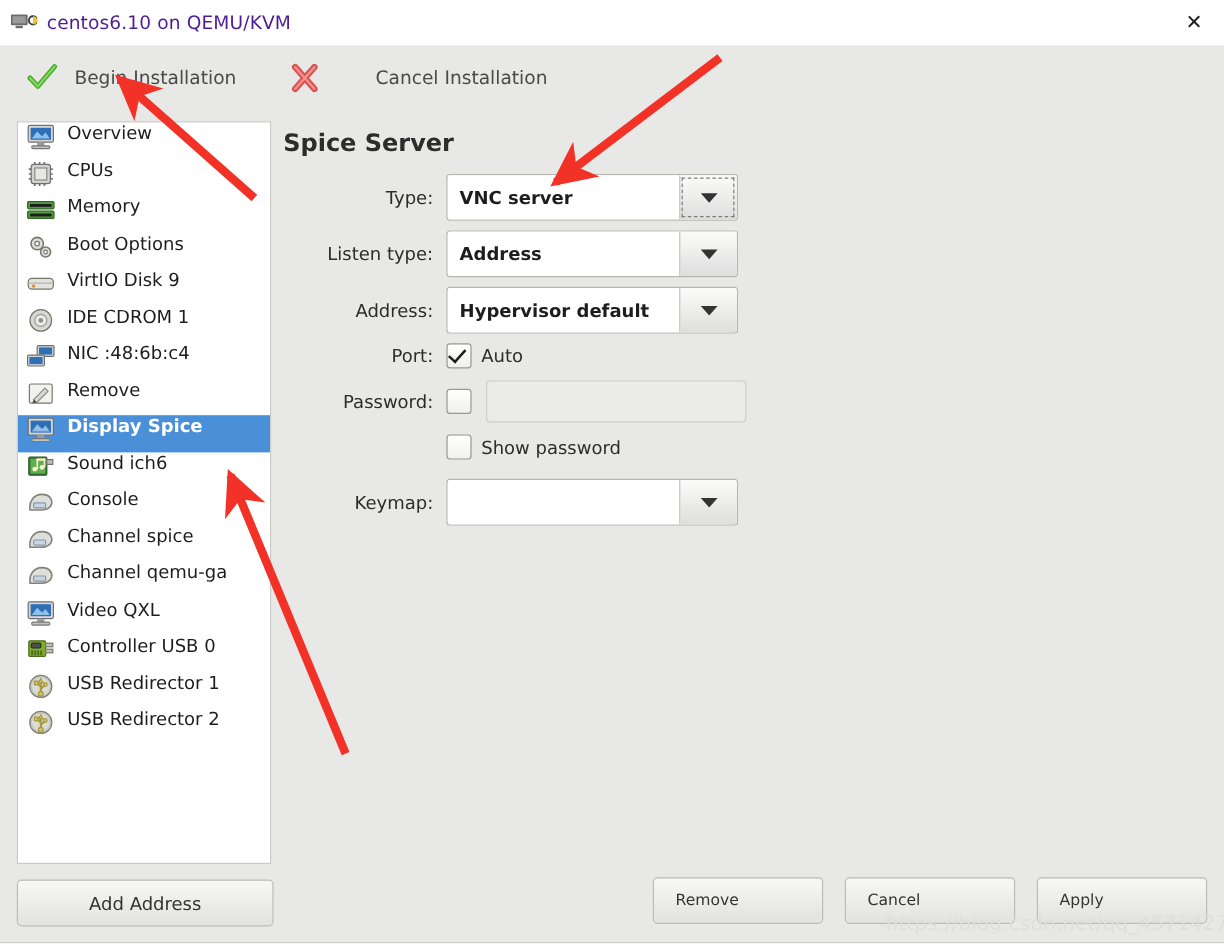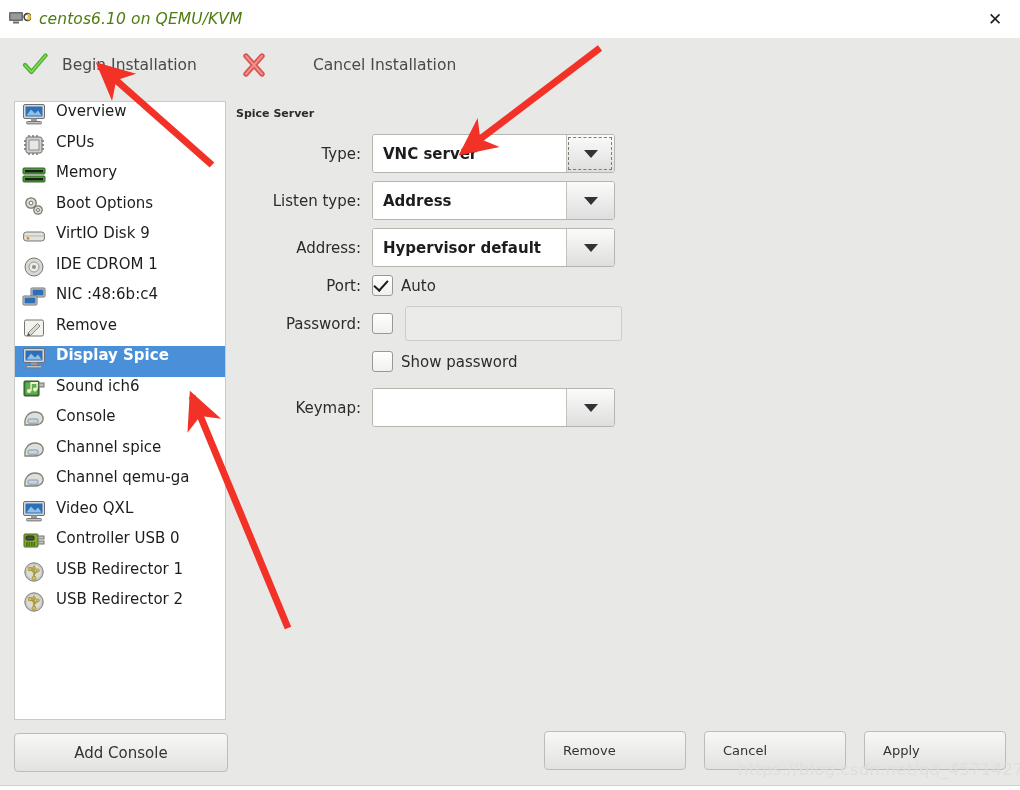--- a/index.html
+++ b/index.html
@@ -22,23 +22,22 @@
     background: #ffffff;
     border-bottom: 1px solid #d8d8d6;
     display: flex; align-items: center;
   }
   .tb-icon {
     margin-left: 9px; margin-right: 8px;
     width: 22px; height: 16px;
     position: relative; flex: none;
   }
   .tb-title {
-    font-size: 15.5px; color: #4d7c0f;
+    font-size: 15.5px; color: #4c1d95;
     letter-spacing: .1px;
-    font-style: italic;
   }
   .tb-close {
     position: absolute; right: 0; top: 0;
     width: 50px; height: 37px;
     display: flex; align-items: center; justify-content: center;
     color: #1d1d1d; font-size: 17px;
     font-family: "DejaVu Sans", sans-serif;
   }
 
   
@@ -90,21 +89,21 @@
     font-size: 15px; color: #333;
     display: flex; align-items: center; justify-content: center;
   }
 
   
   .panel {
     position: absolute; left: 236px; top: 92px;
     width: 770px; height: 630px;
   }
   .panel-title {
-    font-size: 11px; font-weight: bold; color: #2c2c2c;
+    font-size: 20px; font-weight: bold; color: #2c2c2c;
     margin-top: 15px; margin-bottom: 14px;
   }
   .frow {
     display: flex; align-items: center;
     margin-bottom: 8px;
   }
   .flabel {
     width: 125px; text-align: right;
     padding-right: 11px;
     font-size: 15px; color: #2c2c2c;
@@ -453,21 +452,21 @@
             <path d="M12 4.6 L14 8 H10 Z" fill="#cfc268" stroke="#a89a3a"></path>
             <circle cx="15.8" cy="9.4" r="1.5" fill="#cfc268" stroke="#a89a3a"></circle>
             <rect x="6.8" y="6.6" width="3" height="3" fill="#cfc268" stroke="#a89a3a"></rect>
           </svg>
         </span>
         <span>USB Redirector 2</span>
       </div>
     </div>
 
   <div class="add-hw">
-    <span>Add Console</span>
+    <span>Add Address</span>
   </div>
 
   <div class="panel">
 
     <div class="panel-title">Spice Server</div>
 
     <div class="frow">
       <div class="flabel">Type:</div>
       <div class="combo focused">
         <div class="cval">VNC server</div>

